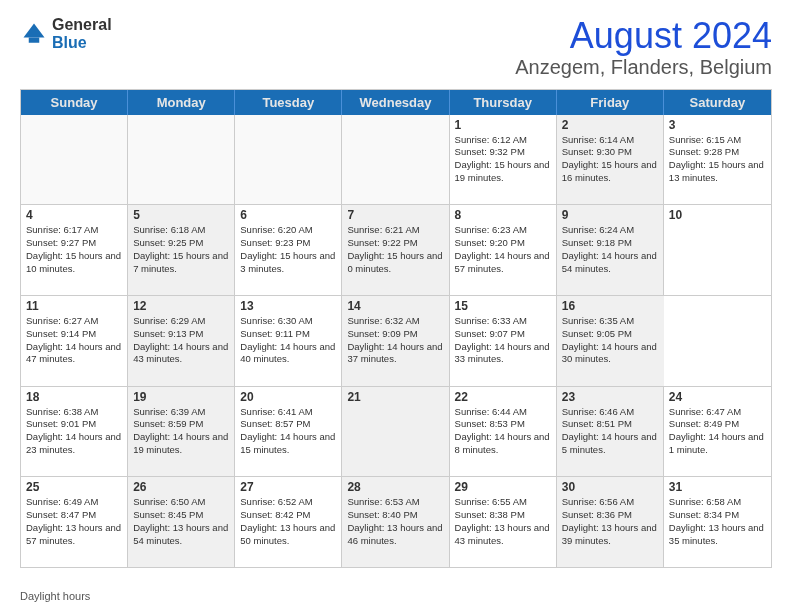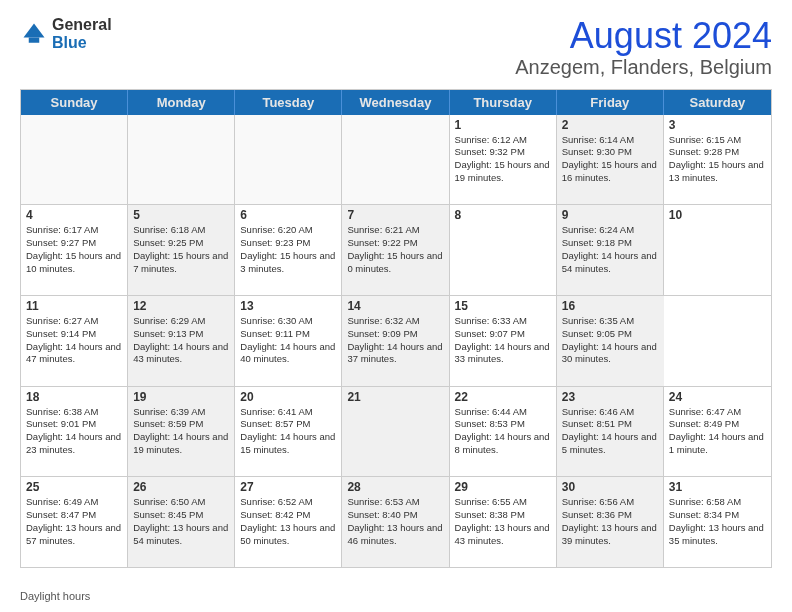--- a/index.html
+++ b/index.html
@@ -177,20 +177,21 @@
           <div class="cal-cell">
             <div class="day-number">6</div>
             <div class="cell-text">Sunrise: 6:20 AM<br>Sunset: 9:23 PM<br>Daylight: 15 hours and 3 minutes.</div>
           </div>
           <div class="cal-cell shaded">
             <div class="day-number">7</div>
             <div class="cell-text">Sunrise: 6:21 AM<br>Sunset: 9:22 PM<br>Daylight: 15 hours and 0 minutes.</div>
           </div>
           <div class="cal-cell">
             <div class="day-number">8</div>
+            <div class="cell-text">Sunrise: 6:23 AM<br>Sunset: 9:20 PM<br>Daylight: 14 hours and 57 minutes.</div>
           </div>
           <div class="cal-cell shaded">
             <div class="day-number">9</div>
             <div class="cell-text">Sunrise: 6:24 AM<br>Sunset: 9:18 PM<br>Daylight: 14 hours and 54 minutes.</div>
           </div>
           <div class="cal-cell">
             <div class="day-number">10</div>
           </div>
         </div>
         <div class="cal-row">

